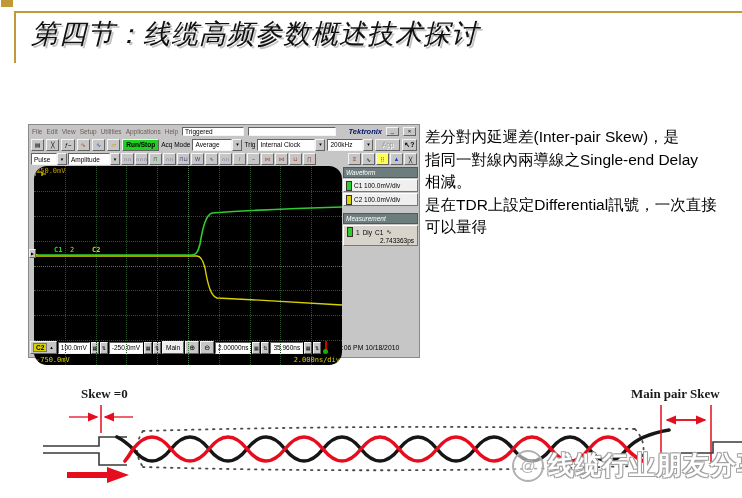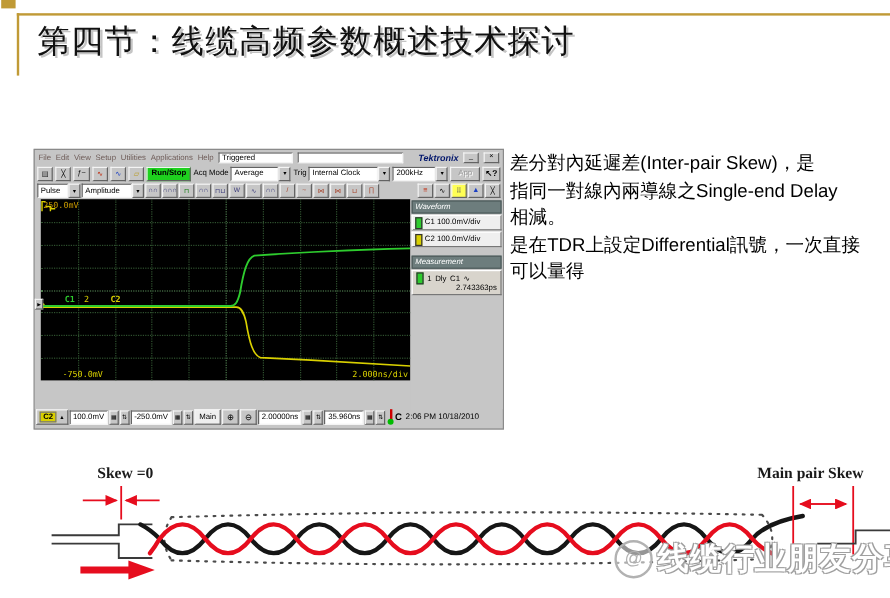--- a/index.html
+++ b/index.html
@@ -4,21 +4,21 @@
 <style>
   html,body{margin:0;padding:0;background:#fff;}
   .slide{position:relative;width:742px;height:498px;background:#fff;overflow:hidden;
          font-family:"Liberation Sans",sans-serif;color:#000;}
 
   
   .corner-square{position:absolute;left:1px;top:0;width:12px;height:7px;background:var(--gold);}
   .top-rule{position:absolute;left:14px;top:11px;right:0;height:2px;background:var(--gold);}
   .left-rule{position:absolute;left:14px;top:11px;width:2px;height:52px;background:var(--gold);}
   .slide-title{position:absolute;left:31px;top:16px;font-family:"Liberation Serif",serif;
-               font-size:27px;letter-spacing:1px;color:#111;text-shadow:2px 2px 0 #c4c4c4;white-space:nowrap;}
+               font-size:27px;letter-spacing:1px;color:#111;text-shadow:2px 2px 0 #c4c4c4;white-space:nowrap;font-style:italic;}
   .subtitle{position:absolute;left:27px;top:85px;font-size:16px;font-weight:bold;white-space:nowrap;}
   .subtitle .cn{font-family:"Liberation Serif",serif;font-style:italic;}
 
   
   .scope{position:absolute;left:28px;top:124px;width:392px;height:234px;background:var(--scope-gray);
          border:1px solid #8a8a8a;box-sizing:border-box;font-size:6.5px;}
   .btn{background:var(--scope-gray);border:1px solid;border-color:#f4f4f4 #636363 #636363 #f4f4f4;
        display:inline-flex;align-items:center;justify-content:center;box-sizing:border-box;cursor:default;}
   .sunk{background:#fff;border:1px solid;border-color:#636363 #f4f4f4 #f4f4f4 #636363;box-sizing:border-box;
         display:inline-flex;align-items:center;}
@@ -46,28 +46,28 @@
   .wbtn.r{color:#a54028;}
   .rgrp{margin-left:auto;display:flex;gap:1px;}
   .dbtn{width:13px;height:12px;font-size:6px;}
   .dbtn.red{color:#c22000;}
   .dbtn.sel-y{background:#ffff55;color:#555;}
   .dbtn.blue{color:#1b3fc4;}
 
   .main{position:absolute;left:0;top:41px;right:0;height:175px;}
   .strip{position:absolute;left:0;top:0;width:5px;height:100%;background:var(--scope-gray);}
   .edgemark{position:absolute;left:0;top:83px;width:7px;height:9px;font-size:4px;z-index:4;}
-  .display{position:absolute;left:5px;top:0;width:308px;height:151px;background:#000;overflow:hidden;}
+  .display{position:absolute;left:5px;top:0;width:308px;height:199px;background:#000;overflow:hidden;border-radius:13px;}
   .gv{position:absolute;top:0;bottom:0;width:0;border-left:1px dotted #2f522f;z-index:1;}
   .gh{position:absolute;left:0;right:0;height:0;border-top:1px dotted #2f522f;z-index:1;}
   .gv.c,.gh.c{border-color:#4d7a4d;}
   .display svg{position:absolute;left:0;top:0;z-index:2;}
   .dl{position:absolute;z-index:3;font-size:7px;font-family:"DejaVu Sans Mono",monospace;white-space:nowrap;}
   .v-top{left:2px;top:1px;color:#c89a00;}
-  .v-bot{left:18px;bottom:1px;color:var(--c2-yellow);margin-top:48px;}
+  .v-bot{left:2px;bottom:1px;color:var(--c2-yellow);margin-top:48px;}
   .t-scale{right:2px;bottom:1px;color:var(--c2-yellow);}
   .c1l{left:20px;top:80px;color:var(--c1-green);font-weight:bold;}
   .mkl{left:36px;top:80px;color:var(--c2-yellow);}
   .c2l{left:58px;top:80px;color:var(--c2-yellow);font-weight:bold;}
   .ptr{left:0;top:84px;color:var(--c2-yellow);font-size:6px;}
   .mathmark{position:absolute;left:2px;top:42px;z-index:3;}
 
   .panel{position:absolute;left:313px;top:0;right:0;height:175px;background:var(--scope-gray);padding:1px;box-sizing:border-box;}
   .phead{background:#6d7d7d;color:#fff;font-size:6.5px;font-style:italic;border:1px solid #4e5a5a;
          height:9px;display:flex;align-items:center;padding:0 2px;margin-bottom:1px;}

